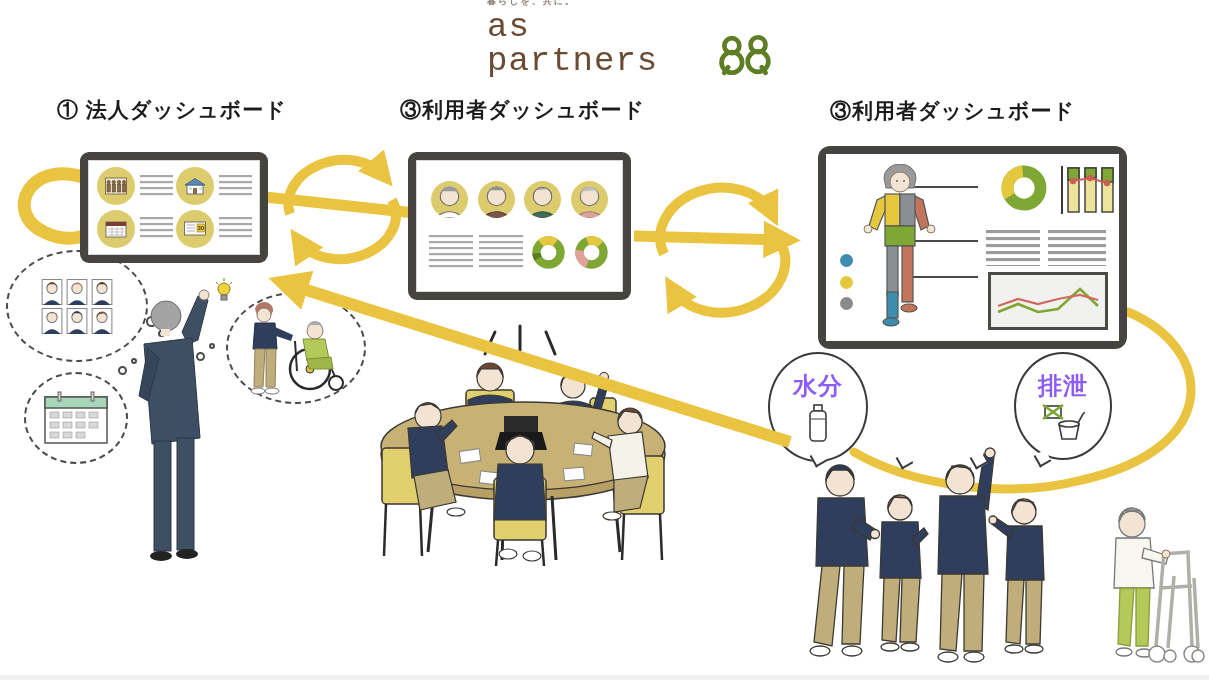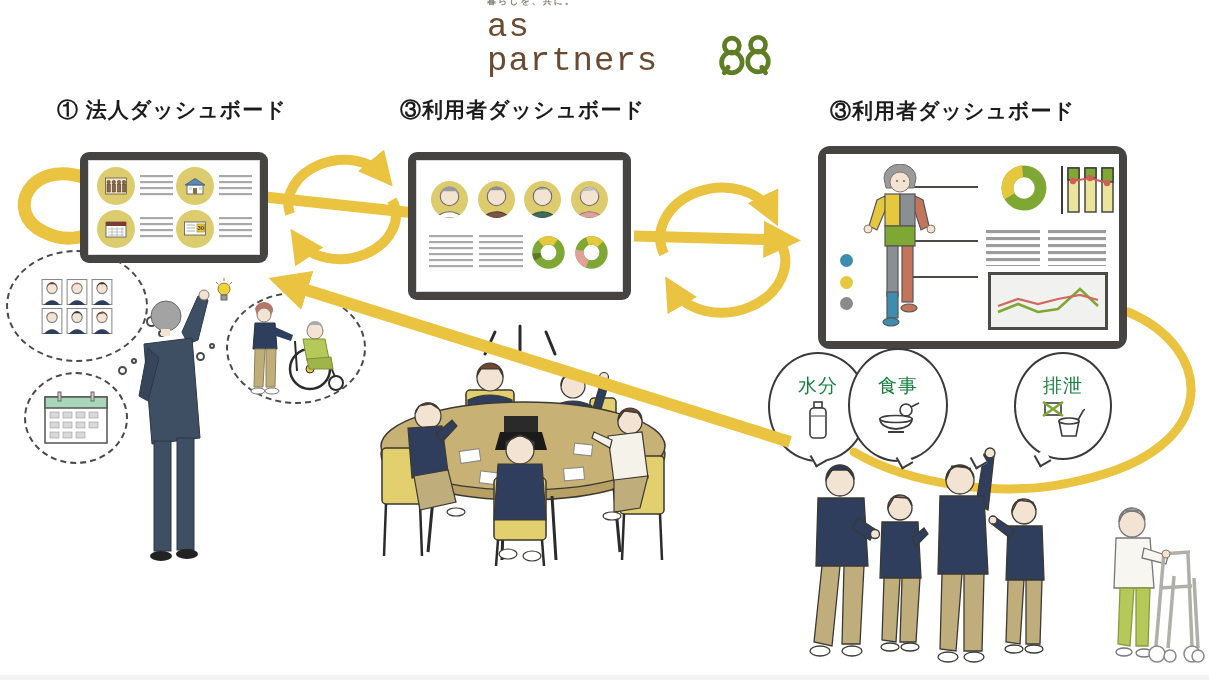--- a/index.html
+++ b/index.html
@@ -45,21 +45,21 @@
   .botrow .stripes{width:44px;height:36px}
 
   #tab3{left:818px;top:146px;width:309px;height:203px;border-radius:12px}
   #tab3 .screen{border:none}
   .cl{position:absolute;height:2px;background:#4a4a46}
   .dot{position:absolute;width:13px;height:13px;border-radius:50%}
   .panel-stripes{position:absolute;background:repeating-linear-gradient(180deg,#9c9c9c 0 3px,#f2f2f2 3px 4px,#fff 4px 7px)}
 
   
   .bubble{background:#fff;border:2px solid #3a3a3a;border-radius:50%;display:flex;flex-direction:column;align-items:center;justify-content:center;gap:2px;z-index:6}
-  .bubble .lbl{font-size:19px;font-weight:normal;color:#15803d;letter-spacing:1px}
+  .bubble .lbl{font-size:24px;font-weight:bold;color:#8b5cf6;letter-spacing:1px}
   .tail{position:absolute;width:13px;height:13px;background:#fff;border-right:2px solid #3a3a3a;border-bottom:2px solid #3a3a3a;transform:rotate(60deg);z-index:7}
 
   
   .thought{background:#fff;border:2px dashed #4a4a4a;border-radius:50%;display:flex;align-items:center;justify-content:center;z-index:4}
   .trail{position:absolute;background:#fff;border:2px solid #4a4a4a;border-radius:50%;z-index:4}
   .photogrid{display:grid;grid-template-columns:repeat(3,22px);gap:3px}.z3{z-index:3}.z5{z-index:5}
   #bottom-edge{left:0;bottom:0;width:100%;height:5px;background:#f2f2f2}
 </style>
 </head>
 <body>
@@ -495,30 +495,20 @@
   <div class="bubble abs" style="left:768px;top:352px;width:100px;height:110px">
     <span class="lbl">水分</span>
     <svg width="30" height="40" viewBox="0 0 30 40">
       <rect x="11" y="1" width="8" height="6" fill="#fff" stroke="#3c3c3c" stroke-width="1.6"></rect>
       <rect x="7" y="7" width="16" height="30" rx="4" fill="#fff" stroke="#3c3c3c" stroke-width="1.6"></rect>
       <line x1="8" y1="15" x2="22" y2="15" stroke="#3c3c3c"></line>
     </svg>
   </div>
   <div class="tail" style="left:812px;top:452px"></div>
 
-  <div class="bubble abs" style="left:848px;top:348px;width:100px;height:114px">
-    <span class="lbl">食事</span>
-    <svg width="44" height="36" viewBox="0 0 44 36">
-      <circle cx="30" cy="9" r="6" fill="#fff" stroke="#3c3c3c" stroke-width="1.6"></circle>
-      <line x1="35" y1="6" x2="43" y2="2" stroke="#3c3c3c" stroke-width="1.8"></line>
-      <path d="M4 18 L36 18 A16 10 0 0 1 4 18 Z" fill="#fff" stroke="#3c3c3c" stroke-width="1.8"></path>
-      <ellipse cx="20" cy="18" rx="16" ry="3.5" fill="#fff" stroke="#3c3c3c" stroke-width="1.6"></ellipse>
-      <line x1="12" y1="31" x2="28" y2="31" stroke="#3c3c3c" stroke-width="2"></line>
-    </svg>
-  </div>
   <div class="tail" style="left:898px;top:454px"></div>
 
   <div class="tail" style="left:972px;top:454px"></div>
 
   <div class="bubble abs" style="left:1014px;top:352px;width:98px;height:108px">
     <span class="lbl">排泄</span>
     <svg width="44" height="38" viewBox="0 0 44 38">
       <rect x="4" y="2" width="16" height="12" fill="#fff" stroke="#3c3c3c" stroke-width="1.6"></rect>
       <g style="stroke:var(--chart_green)" stroke-width="2.6">
           <line x1="2" y1="1" x2="22" y2="15"></line>

